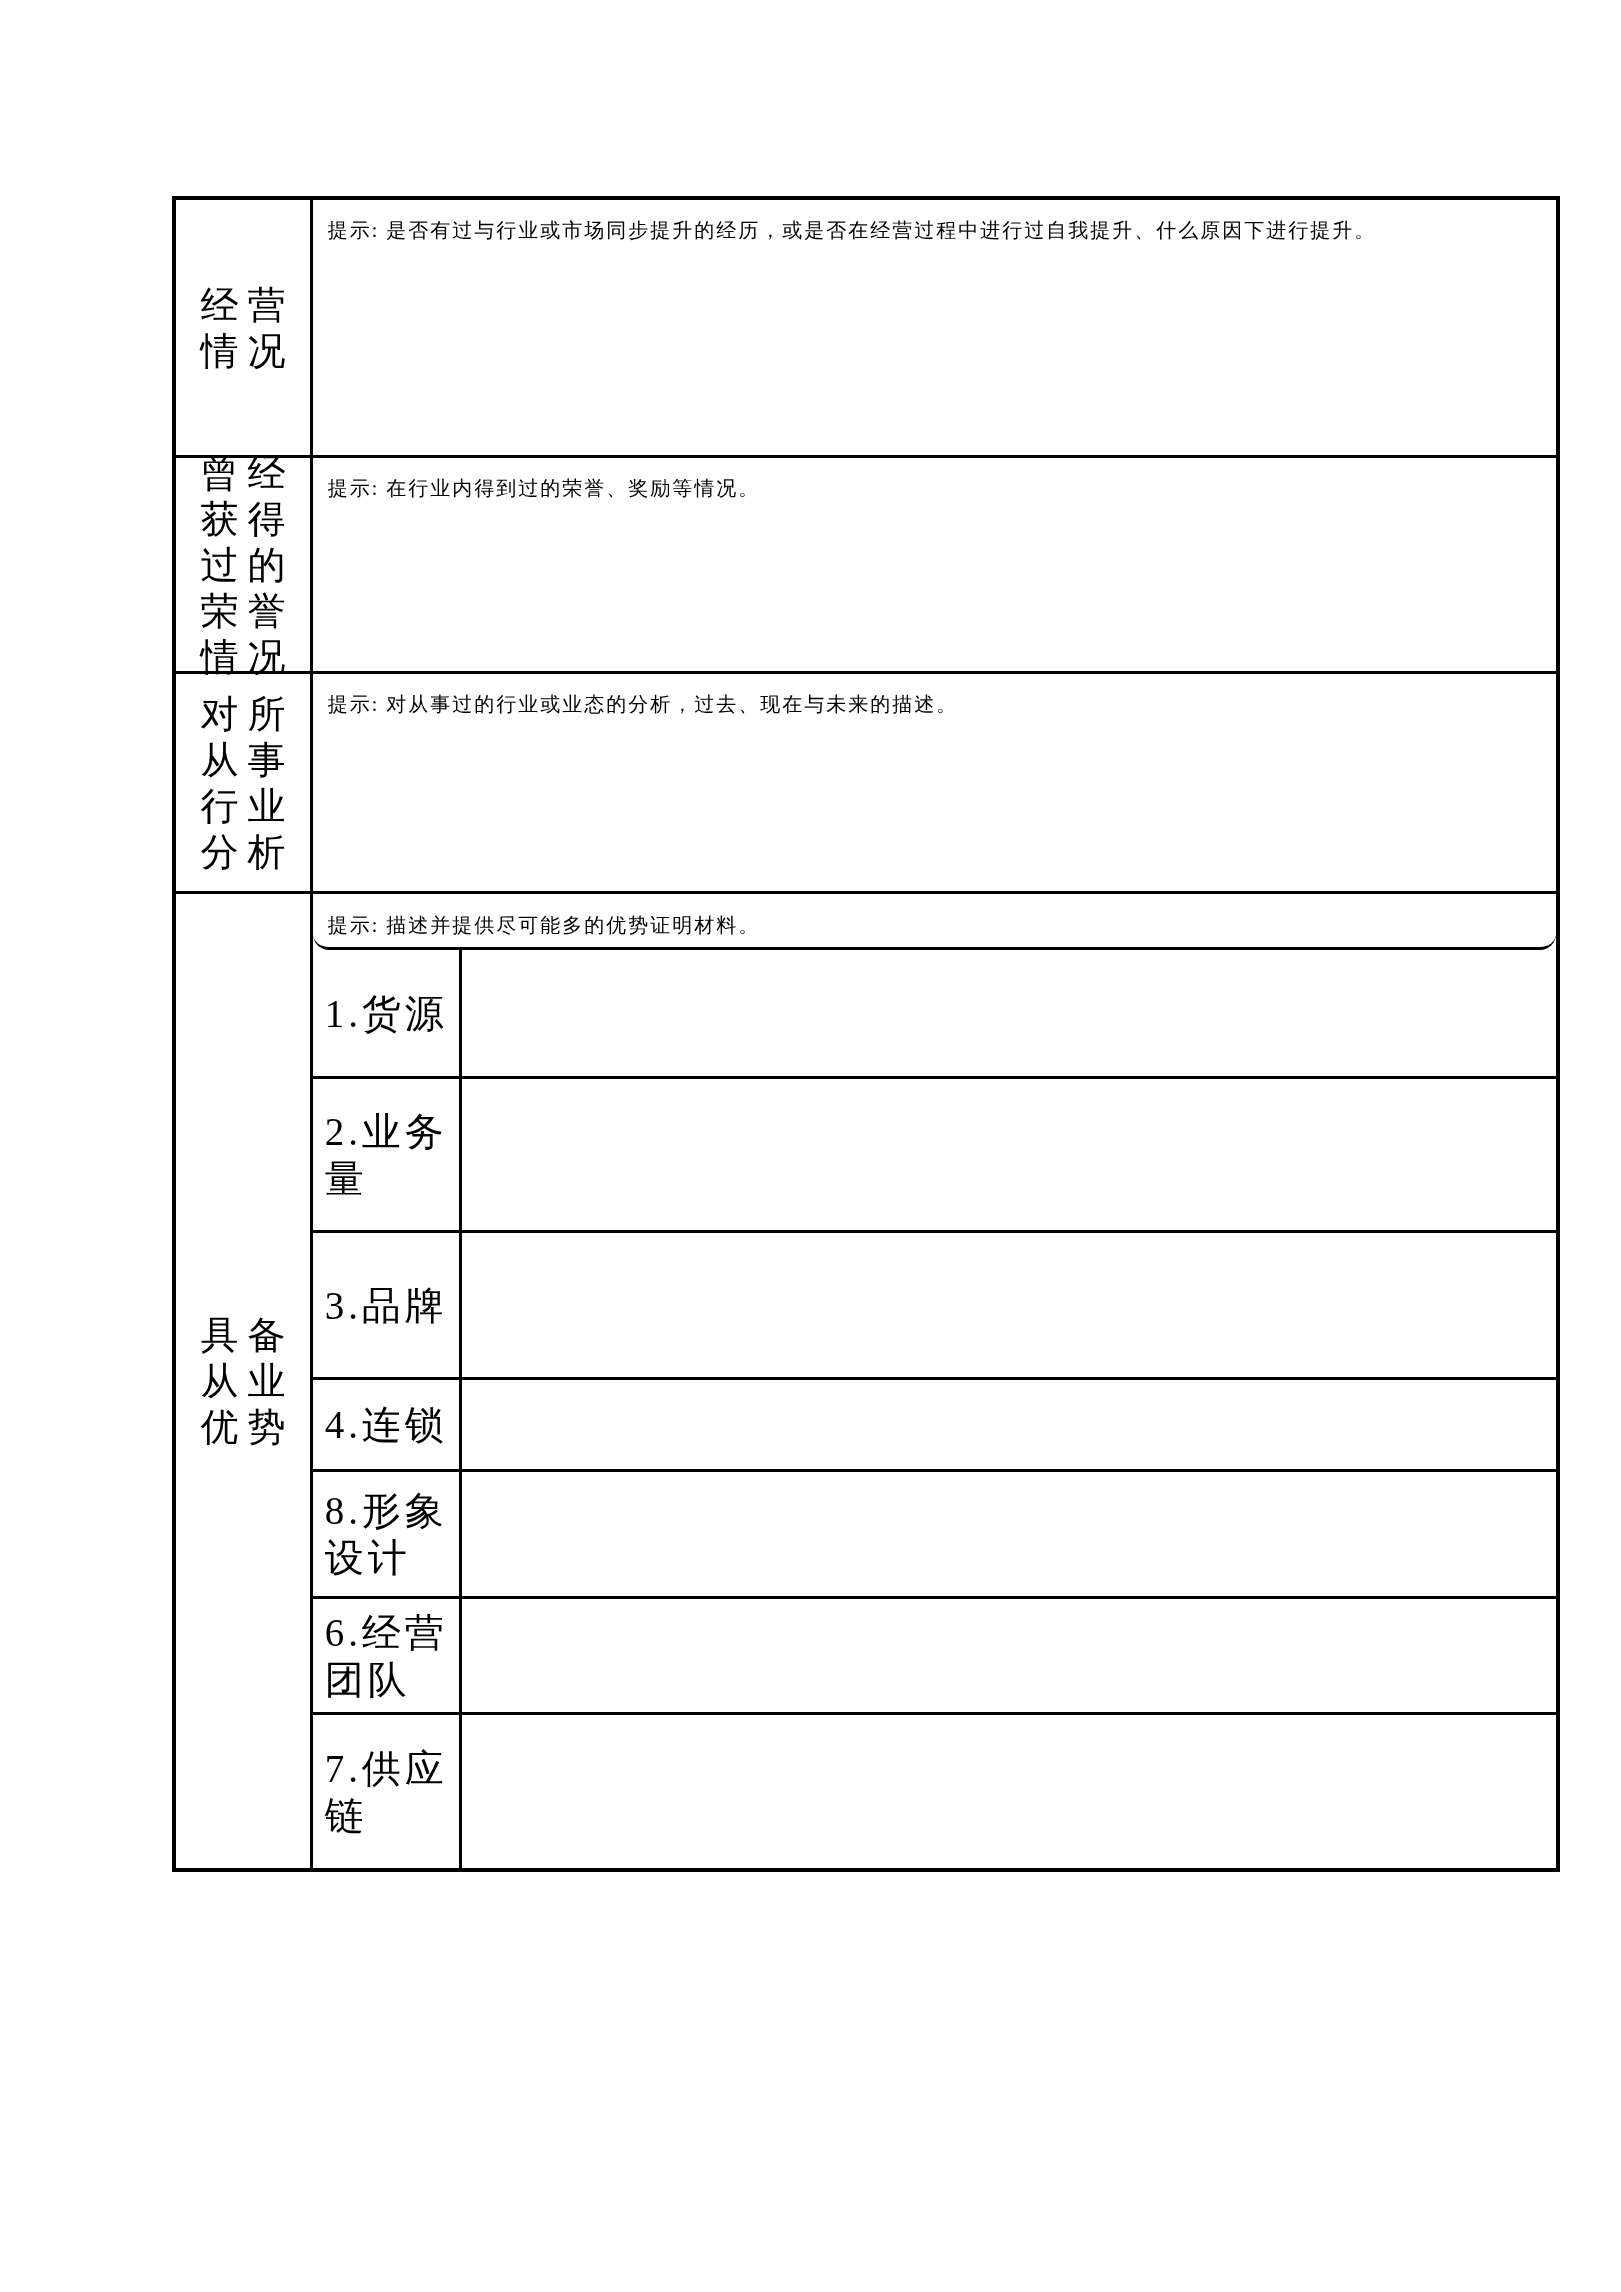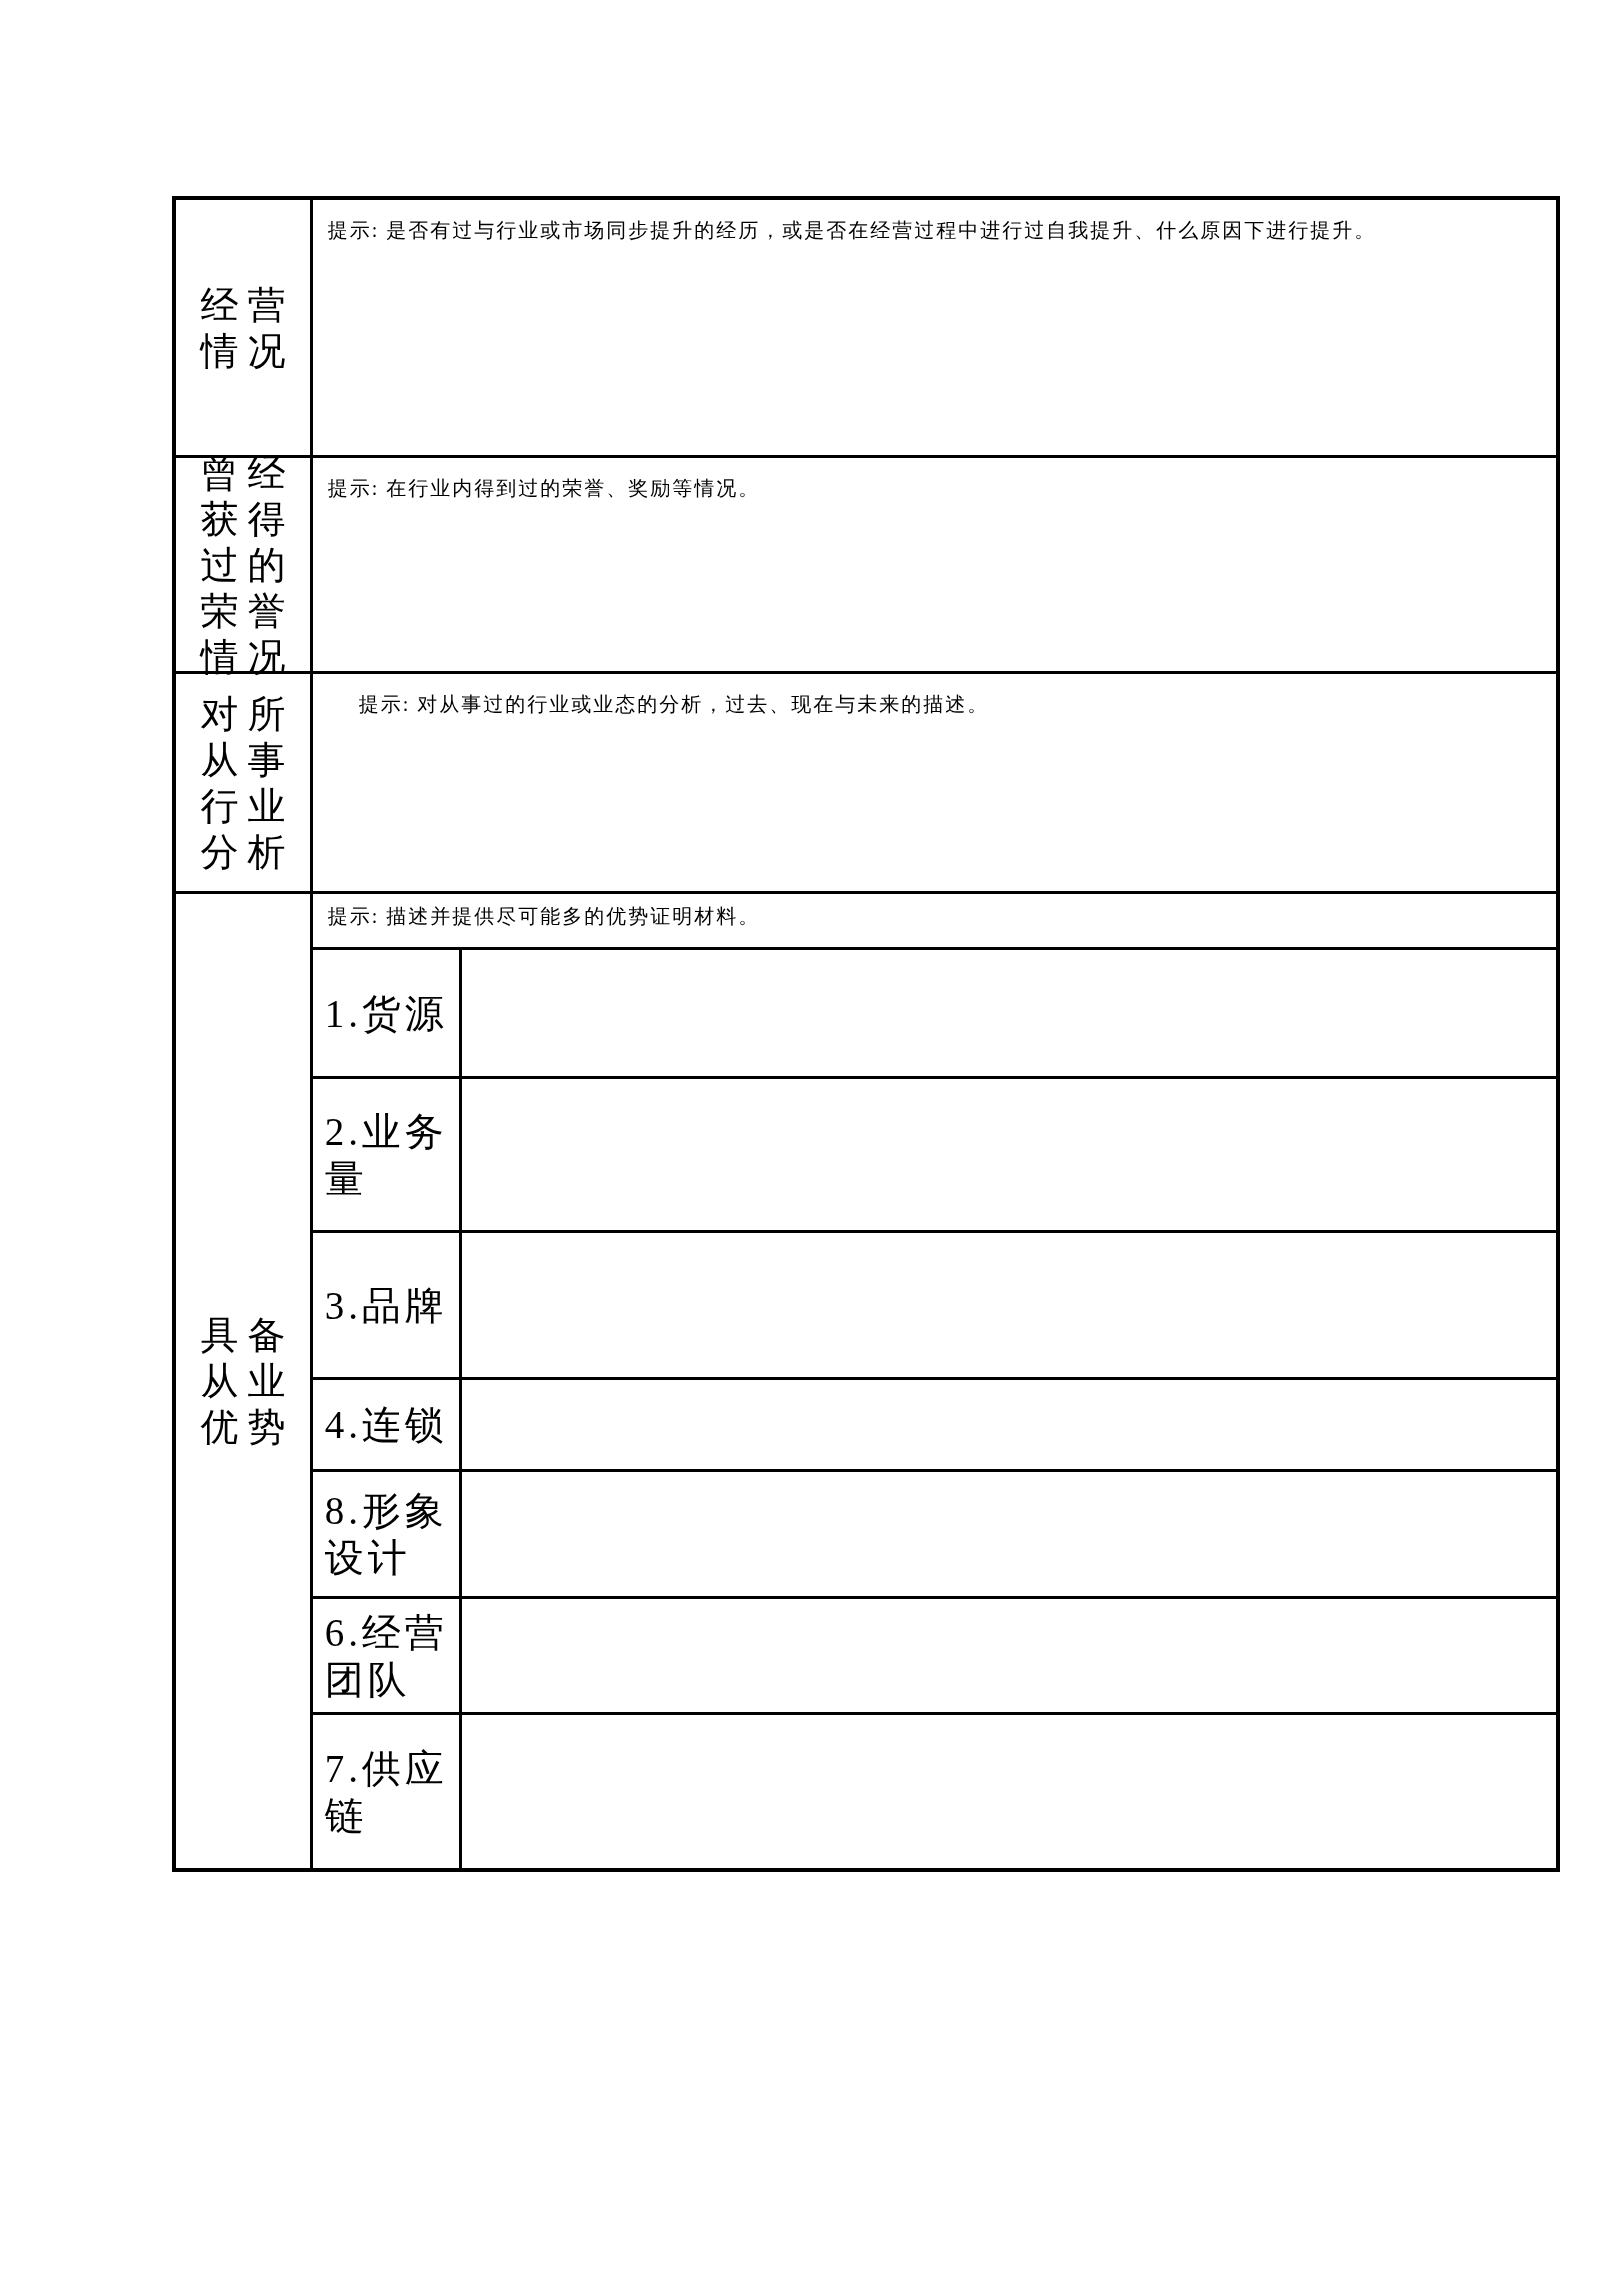--- a/index.html
+++ b/index.html
@@ -20,21 +20,21 @@
     height: 1676px;
     border: 4.9px solid #000;
     display: flex;
     flex-direction: column;
     background: #fff;
   }
   .row { display: flex; border-bottom: 3.9px solid #000; }
   .row:last-child { border-bottom: none; }
   .row-1 { height: 258px; }
   .row-2 { height: 216px; }
-  .row-3 { height: 220px; gap: 31px; }
+  .row-3 { height: 220px; }
   .row-4 { flex: 1; }
   .hcell {
     width: 137px;
     flex-shrink: 0;
     border-right: 3.9px solid #000;
     display: flex;
     flex-direction: column;
     justify-content: center;
     align-items: center;
   }
@@ -58,22 +58,23 @@
   .advwrap {
     flex: 1;
     display: flex;
     flex-direction: column;
   }
   .hintrow {
     height: 56px;
     flex-shrink: 0;
     border-bottom: 3.9px solid #000;
     display: flex;
-    align-items: flex-start;
+    align-items: flex-end;
     padding: 0 14.7px;
+    border-radius: 16px;
   }
   .advrow { display: flex; border-bottom: 3.9px solid #000; flex-shrink: 0; }
   .advrow:last-child { border-bottom: none; flex: 1; }
   .advrow-1 { height: 129px; }
   .advrow-2 { height: 154px; }
   .advrow-3 { height: 147px; }
   .advrow-4 { height: 92px; }
   .advrow-5 { height: 127px; }
   .advrow-6 { height: 116px; }
   .advlabel {

